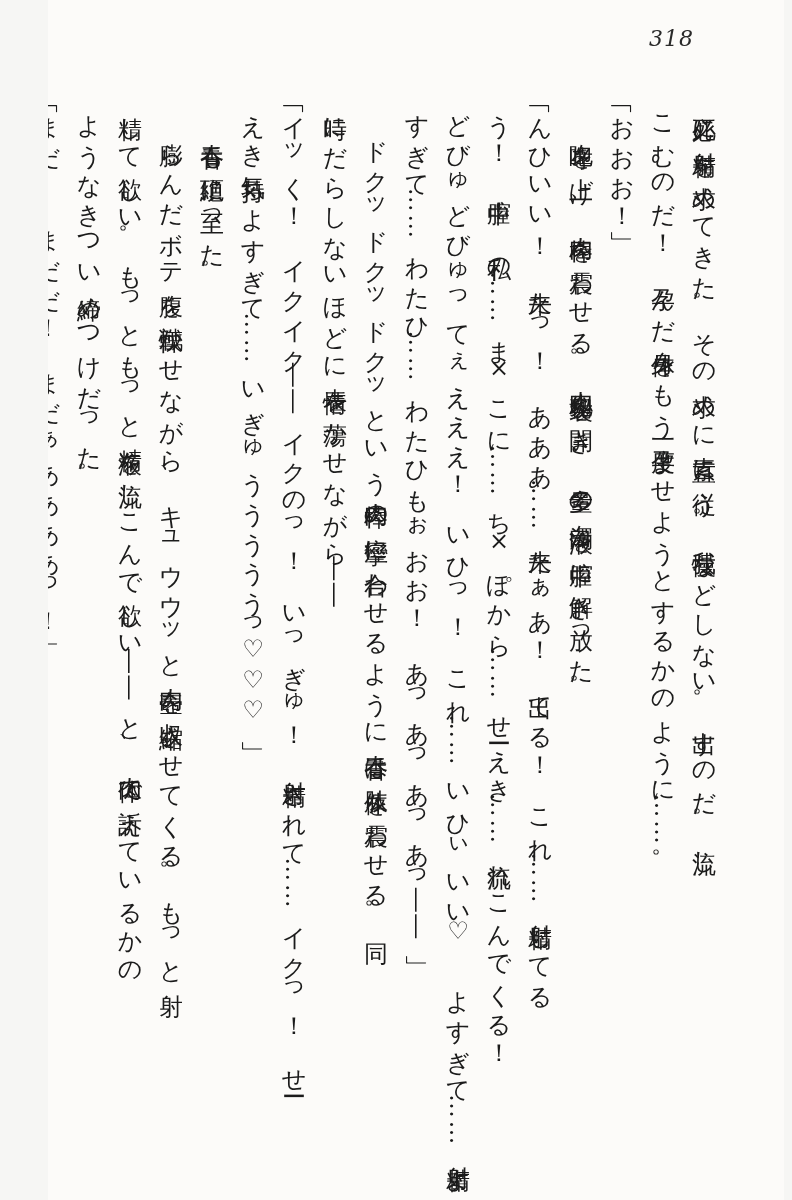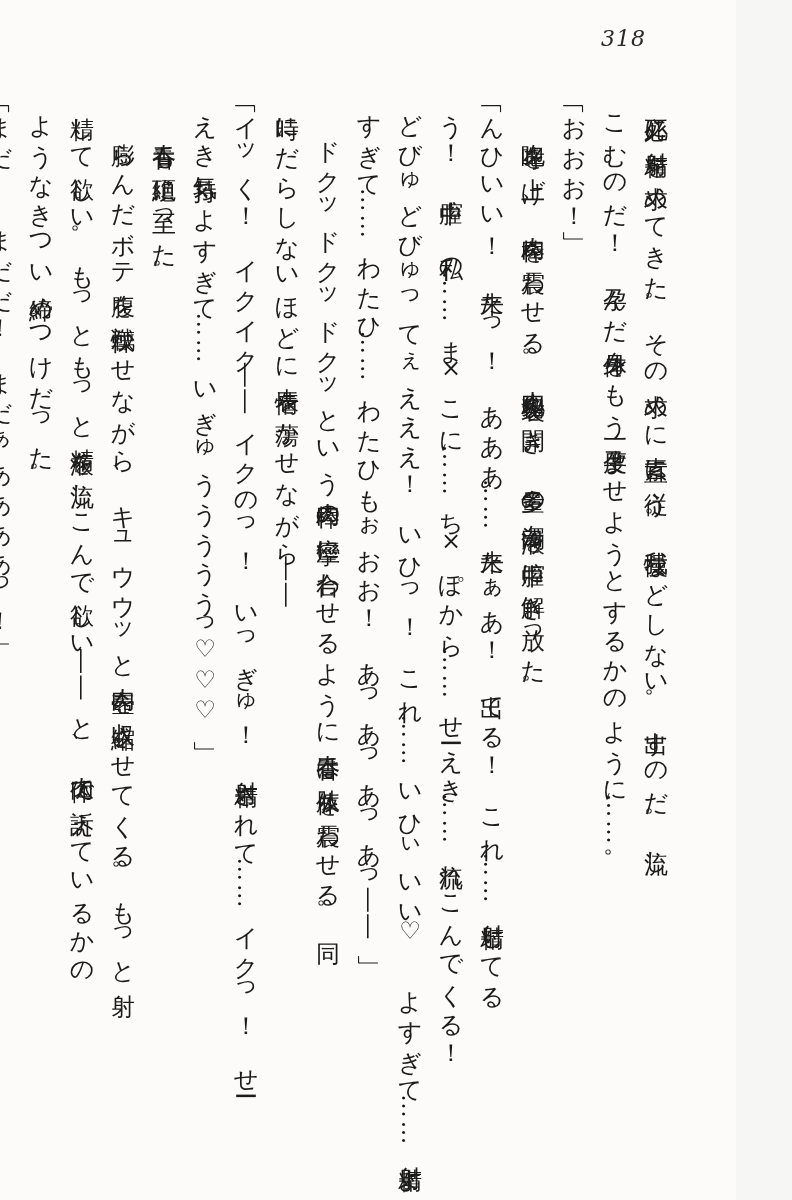--- a/index.html
+++ b/index.html
@@ -11,20 +11,21 @@
     height: 1200px;
     background: #f6f6f4;
     font-family: "DejaVu Serif", serif;
   }
   .page {
     position: relative;
     width: 736px;
     height: 1200px;
     background: #fcfbf9;
     overflow: hidden;
+    margin-left: 48px;
   }
   .page-number {
     position: absolute;
     top: 26px;
     right: 90px;
     font-family: "DejaVu Serif", serif;
     font-style: italic;
     font-size: 22px;
     letter-spacing: 1px;
     color: #2a2a2a;

